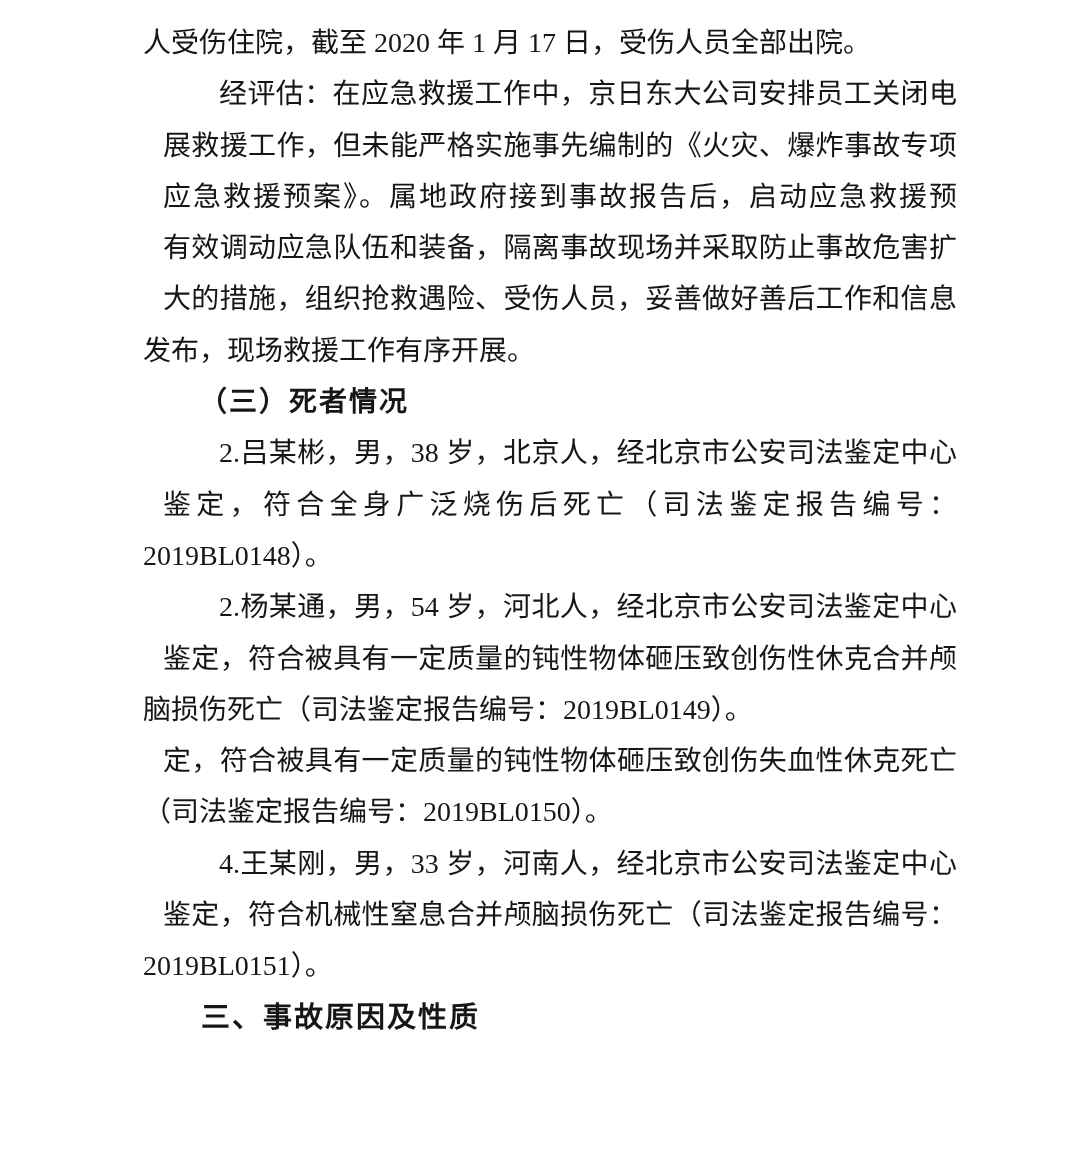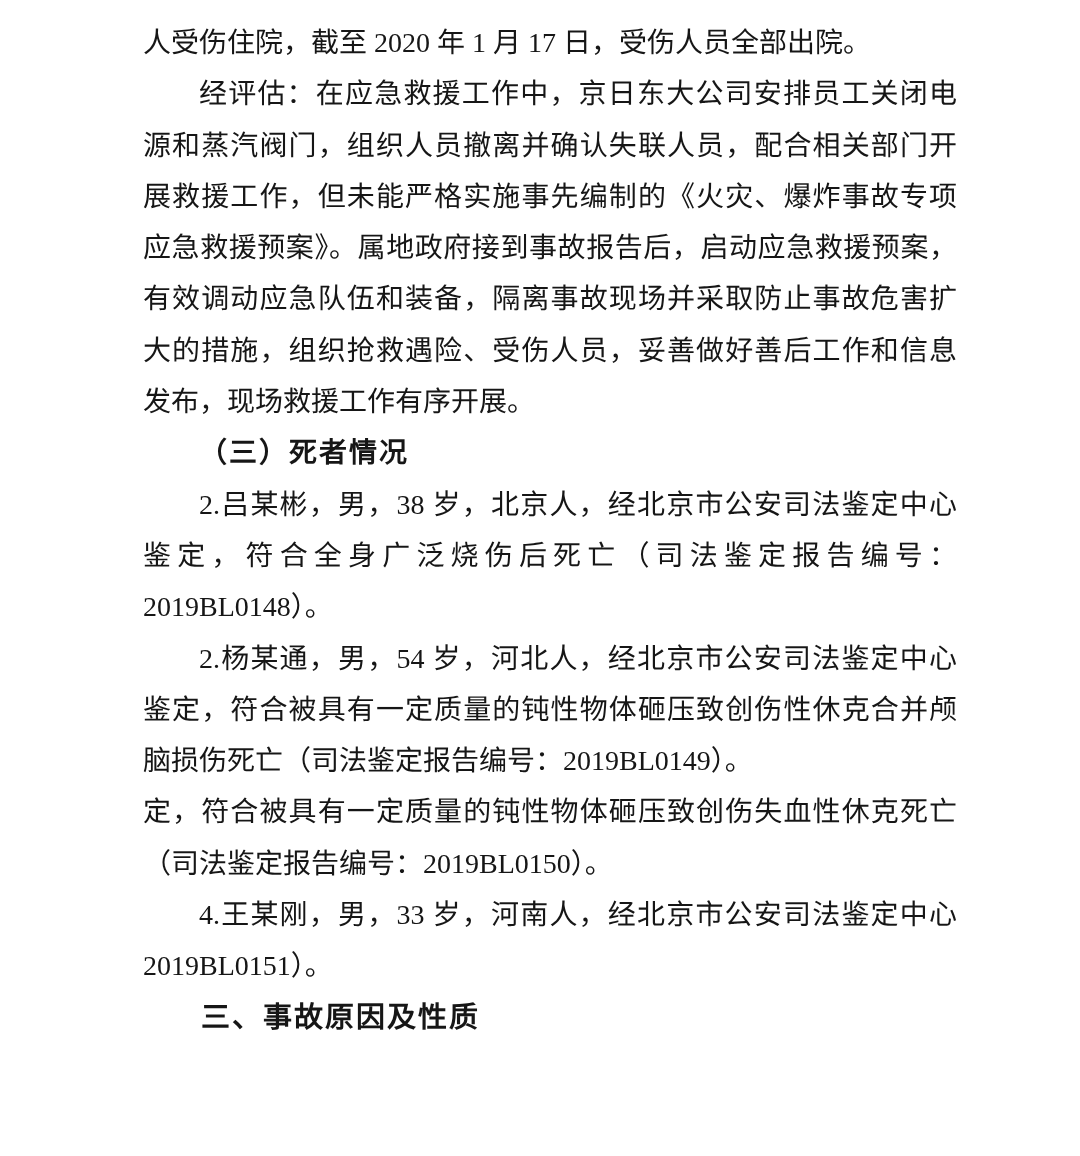--- a/index.html
+++ b/index.html
@@ -25,20 +25,21 @@
     font-size: 28px;
     font-family: "Liberation Serif", "DejaVu Serif", serif;
     white-space: nowrap;
     overflow: visible;
   }
   .line.justify {
     white-space: normal;
     text-align: justify;
     text-align-last: justify;
     overflow: hidden;
+    margin-left: 20px;
   }
   .line.indent {
     text-indent: 2em;
   }
   .line.h-kai {
     font-weight: bold;
     font-family: "Liberation Serif", "DejaVu Serif", serif;
     letter-spacing: 2px;
   }
   .line.h-hei {
@@ -47,31 +48,31 @@
     font-size: 29px;
     letter-spacing: 2px;
   }
 </style>
 </head>
 <body>
 
 <div class="page" style="background: rgb(255, 255, 255); color: rgb(22, 22, 22);">
     <div class="line body">人受伤住院，截至 2020 年 1 月 17 日，受伤人员全部出院。</div>
     <div class="line body indent justify">经评估：在应急救援工作中，京日东大公司安排员工关闭电</div>
-    <div class="line body justify">源和蒸汽阀门，组织人员撤离并确认失联人员，配合相关部门开</div>
     <div class="line body justify">展救援工作，但未能严格实施事先编制的《火灾、爆炸事故专项</div>
     <div class="line body justify">应急救援预案》。属地政府接到事故报告后，启动应急救援预案，</div>
     <div class="line body justify">有效调动应急队伍和装备，隔离事故现场并采取防止事故危害扩</div>
     <div class="line body justify">大的措施，组织抢救遇险、受伤人员，妥善做好善后工作和信息</div>
     <div class="line body">发布，现场救援工作有序开展。</div>
     <div class="line h-kai indent">（三）死者情况</div>
     <div class="line body indent justify">2.吕某彬，男，38 岁，北京人，经北京市公安司法鉴定中心</div>
     <div class="line body justify">鉴定，符合全身广泛烧伤后死亡（司法鉴定报告编号：</div>
     <div class="line body">2019BL0148）。</div>
     <div class="line body indent justify">2.杨某通，男，54 岁，河北人，经北京市公安司法鉴定中心</div>
     <div class="line body justify">鉴定，符合被具有一定质量的钝性物体砸压致创伤性休克合并颅</div>
     <div class="line body">脑损伤死亡（司法鉴定报告编号：2019BL0149）。</div>
     <div class="line body justify">定，符合被具有一定质量的钝性物体砸压致创伤失血性休克死亡</div>
     <div class="line body">（司法鉴定报告编号：2019BL0150）。</div>
     <div class="line body indent justify">4.王某刚，男，33 岁，河南人，经北京市公安司法鉴定中心</div>
+    <div class="line body justify">鉴定，符合机械性窒息合并颅脑损伤死亡（司法鉴定报告编号：</div>
     <div class="line body">2019BL0151）。</div>
     <div class="line h-hei indent">三、事故原因及性质</div>
   </div>
 
 </body></html>

